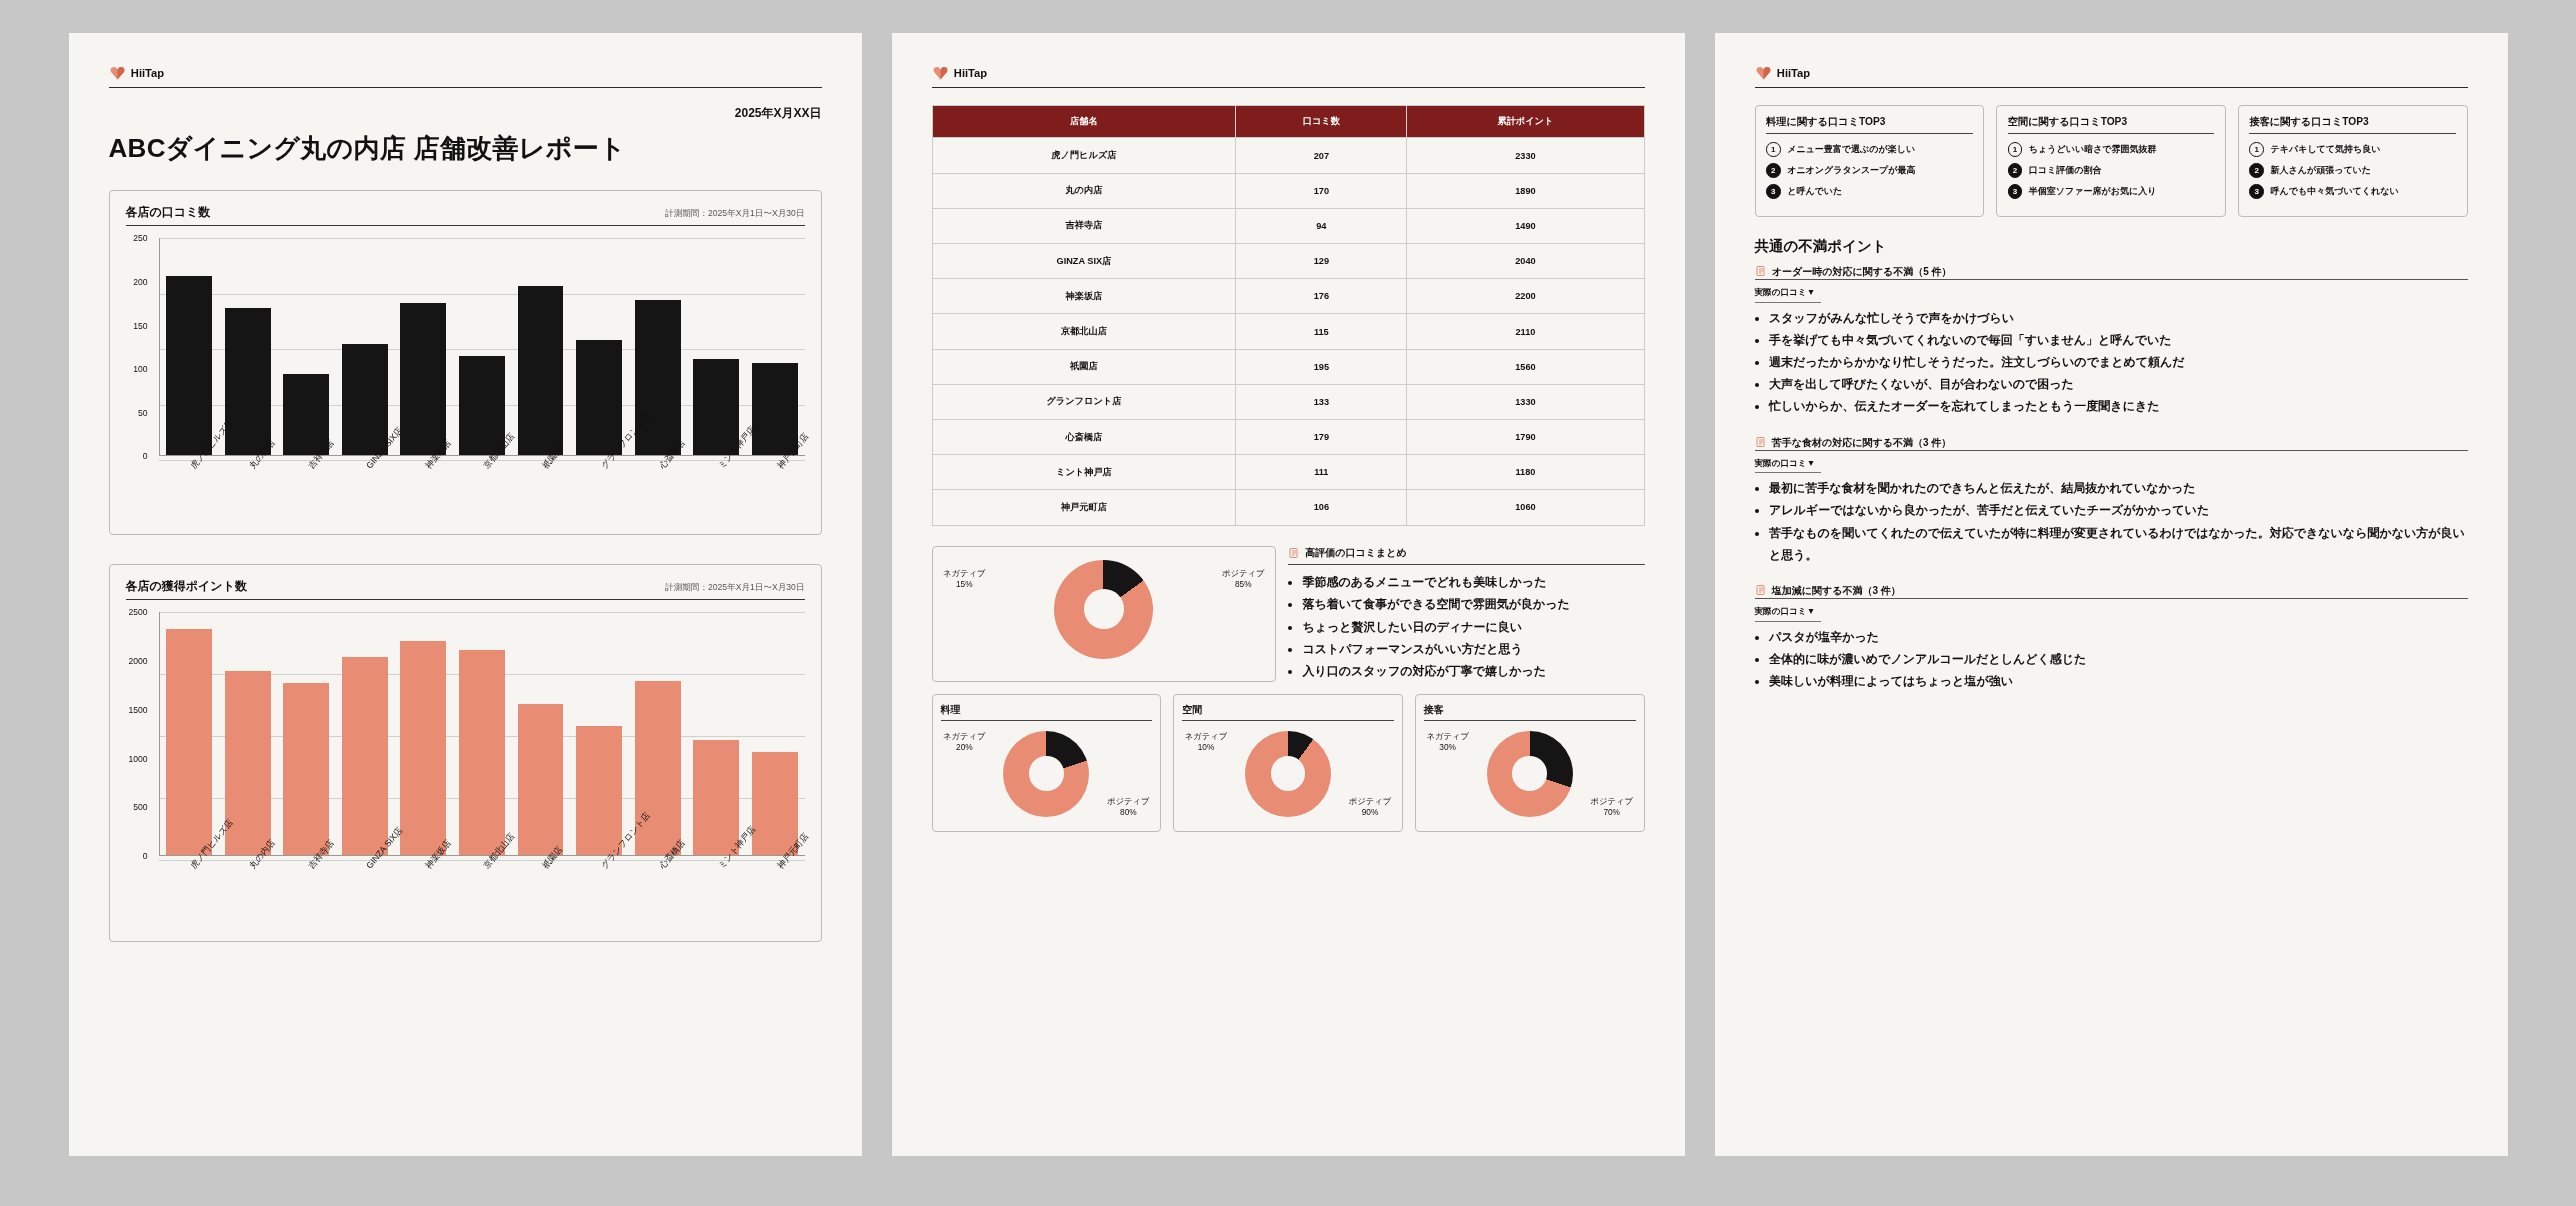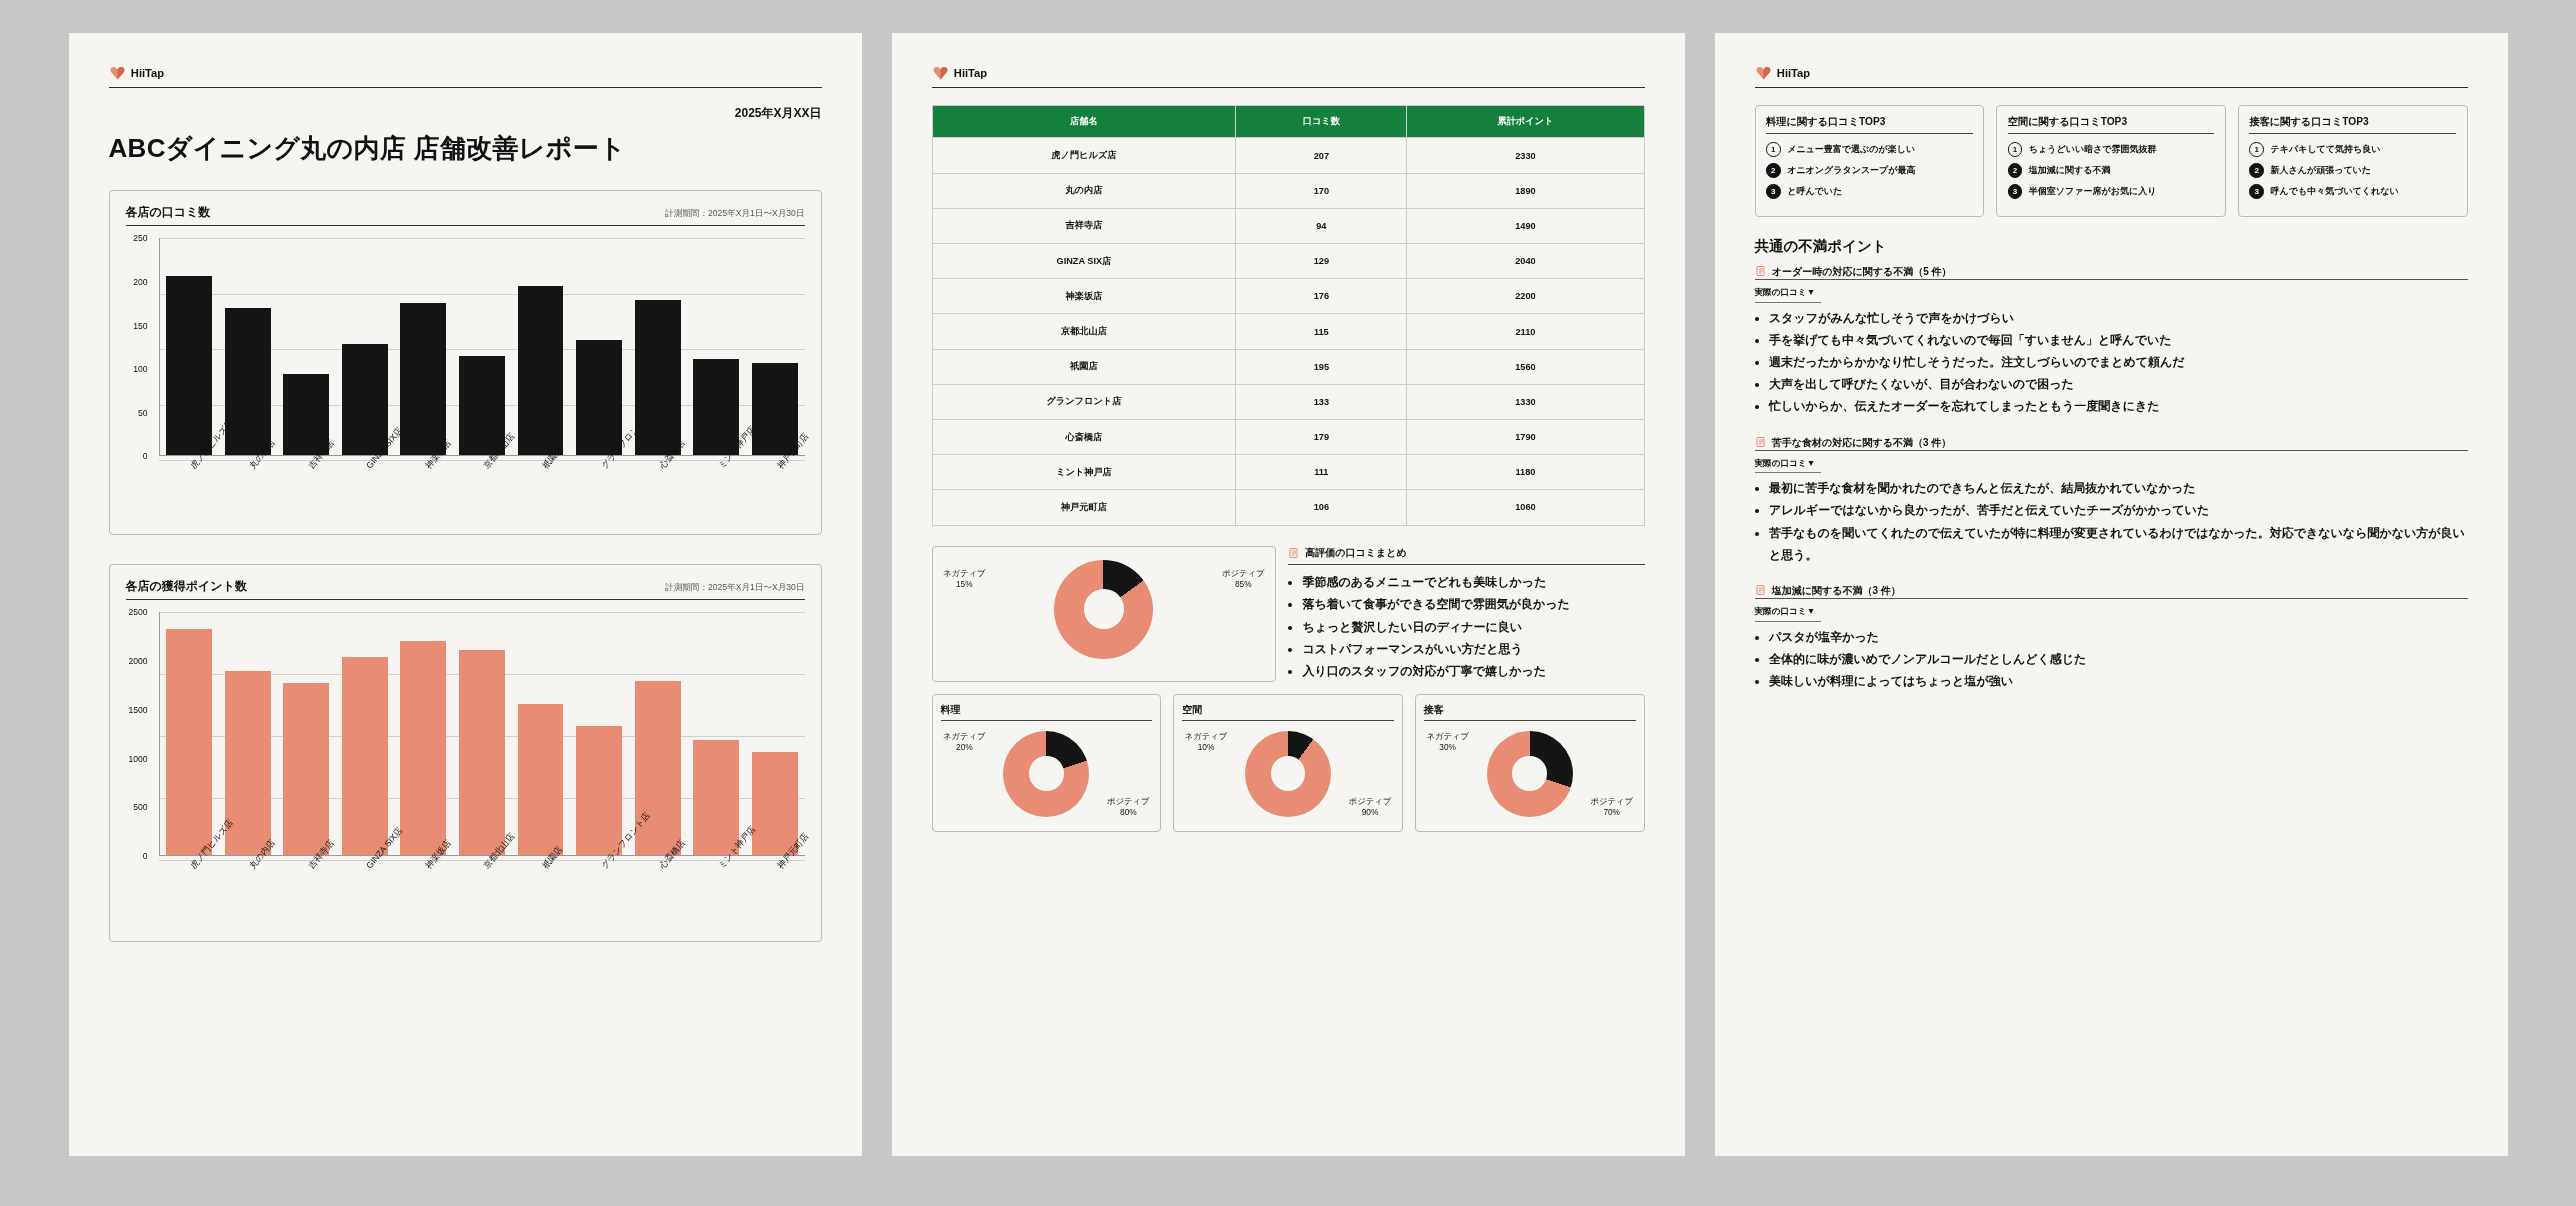--- a/index.html
+++ b/index.html
@@ -58,21 +58,21 @@
   .plot { position: absolute; left: 33px; right: 0; top: 0; bottom: 59px; display: flex; align-items: flex-end; gap: 2%; padding: 0 1%; border-bottom: 0.7px solid #999; border-left: 0.7px solid #999;}
   .bar-chart.tall .plot { bottom: 66px; }
   .bar { flex: 1; }
   .x-labels { position: absolute; left: 33px; right: 0; bottom: 0; height: 59px; display: flex; gap: 2%; padding: 0 1%; }
   .bar-chart.tall .x-labels { height: 66px; }
   .x-label { flex: 1; font-size: 8.6px; text-align: center; position: relative; }
   .x-label span { position: absolute; top: 8px; left: 50%; transform-origin: top left; transform: rotate(-50deg); white-space: nowrap; }
 
   
   table.data { width: 100%; border-collapse: collapse; margin-top: 4px; margin-bottom: 20px;}
-  table.data th { background: #15803d; color: #fff; font-size: 9.2px; font-weight: 600; padding: 9.2px 5.3px; border: 0.7px solid #ccc; text-align: center;}
+  table.data th { background: #7f1d1d; color: #fff; font-size: 9.2px; font-weight: 600; padding: 9.2px 5.3px; border: 0.7px solid #ccc; text-align: center;}
   table.data td { border: 0.7px solid #ccc; padding: 10.6px 5.3px; text-align: center; font-size: 9.2px; font-weight: 600;}
   .section-h { font-size: 14.5px; font-weight: 800; margin: 6.6px 0 9.2px; }
   .sum-row { display: flex; gap: 12px; margin-bottom: 12px; }
   .sum-left { flex: 1; border: 0.7px solid #bbb; border-radius: 4px; padding: 9.2px 9.2px 12px; }
   .sum-right { flex: 1.1; }
   .mini-card { border: 0.7px solid #bbb; border-radius: 4px; padding: 8px 8px 10.6px; flex: 1; }
   .mini-row { display: flex; gap: 12px; }
   .mini-title { font-size: 10px; font-weight: 700; border-bottom: 0.7px solid #444; padding-bottom: 3.3px; margin-bottom: 5.3px; }
   .icon-title { display: flex; align-items: center; gap: 5.3px; font-size: 10px; font-weight: 700; border-bottom: 0.7px solid #444; padding-bottom: 4px; margin-bottom: 6.6px; }
   .icon-title svg { width: 12px; height: 12px; flex: none; }
@@ -411,21 +411,21 @@
         </div>
       </div>
       <div class="top3-card">
         <div class="top3-title">空間に関する口コミTOP3</div>
         <div class="rank-item">
           <div class="rank-badge">1</div>
           <span>ちょうどいい暗さで雰囲気抜群</span>
         </div>
         <div class="rank-item">
           <div class="rank-badge fill">2</div>
-          <span>塩加減に関する不満</span>
+          <span>口コミ評価の割合</span>
         </div>
         <div class="rank-item">
           <div class="rank-badge fill">3</div>
           <span>半個室ソファー席がお気に入り</span>
         </div>
       </div>
       <div class="top3-card">
         <div class="top3-title">接客に関する口コミTOP3</div>
         <div class="rank-item">
           <div class="rank-badge">1</div>

